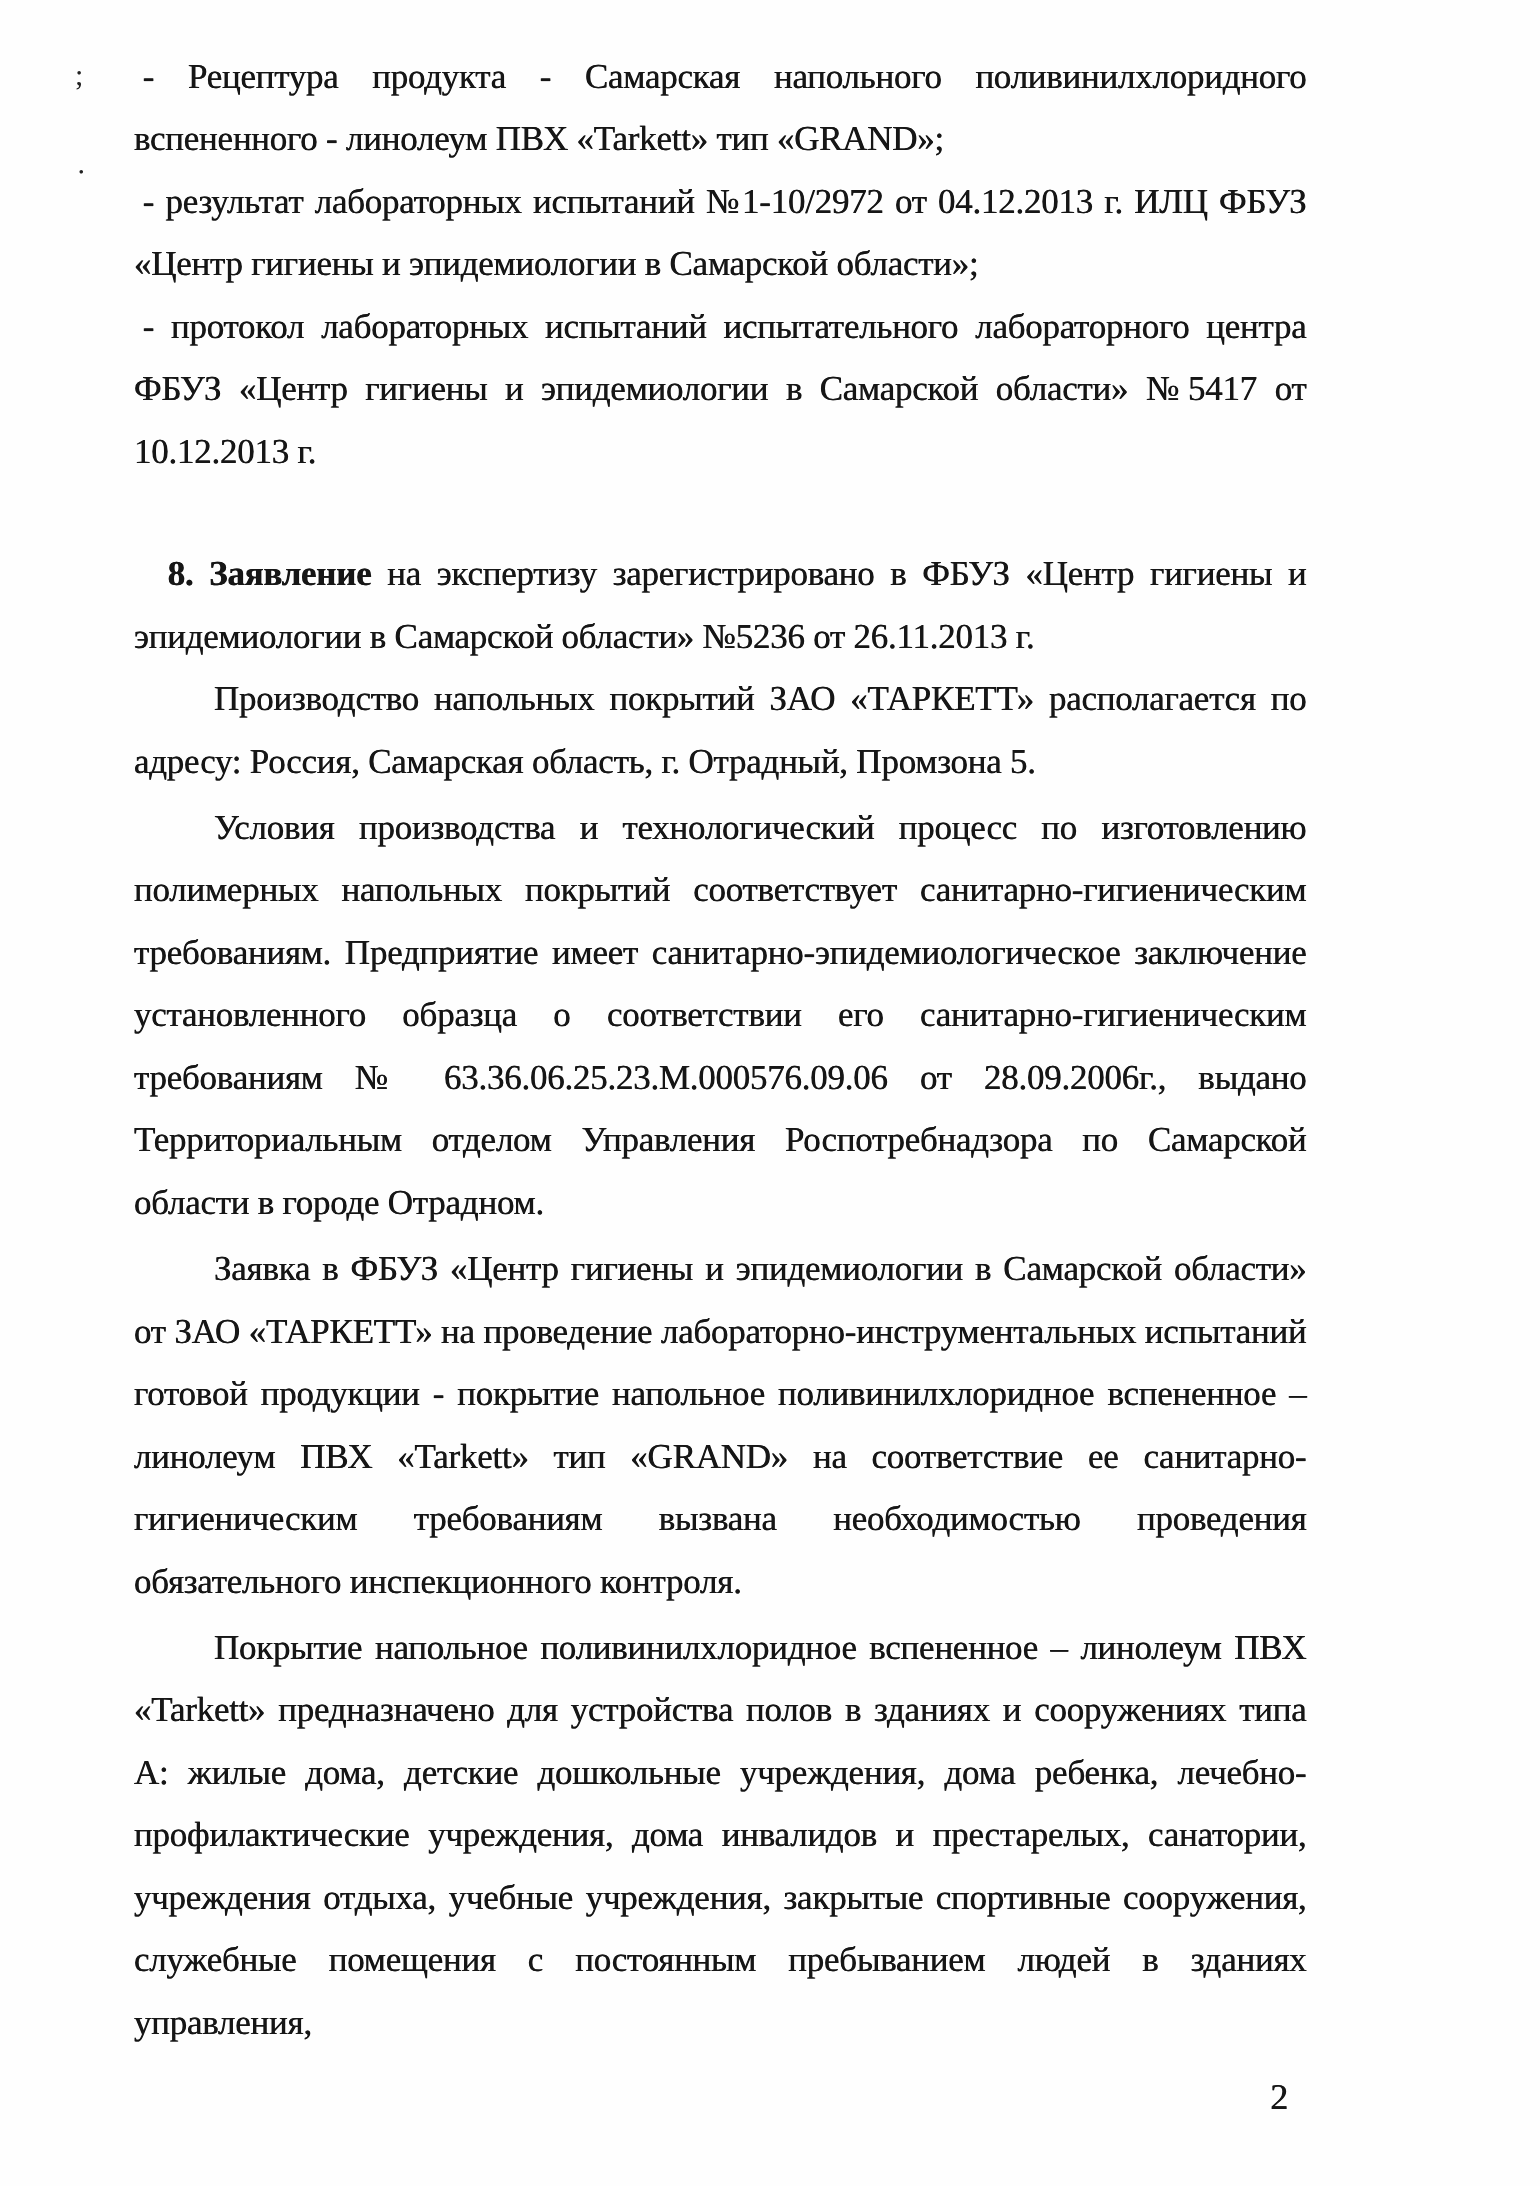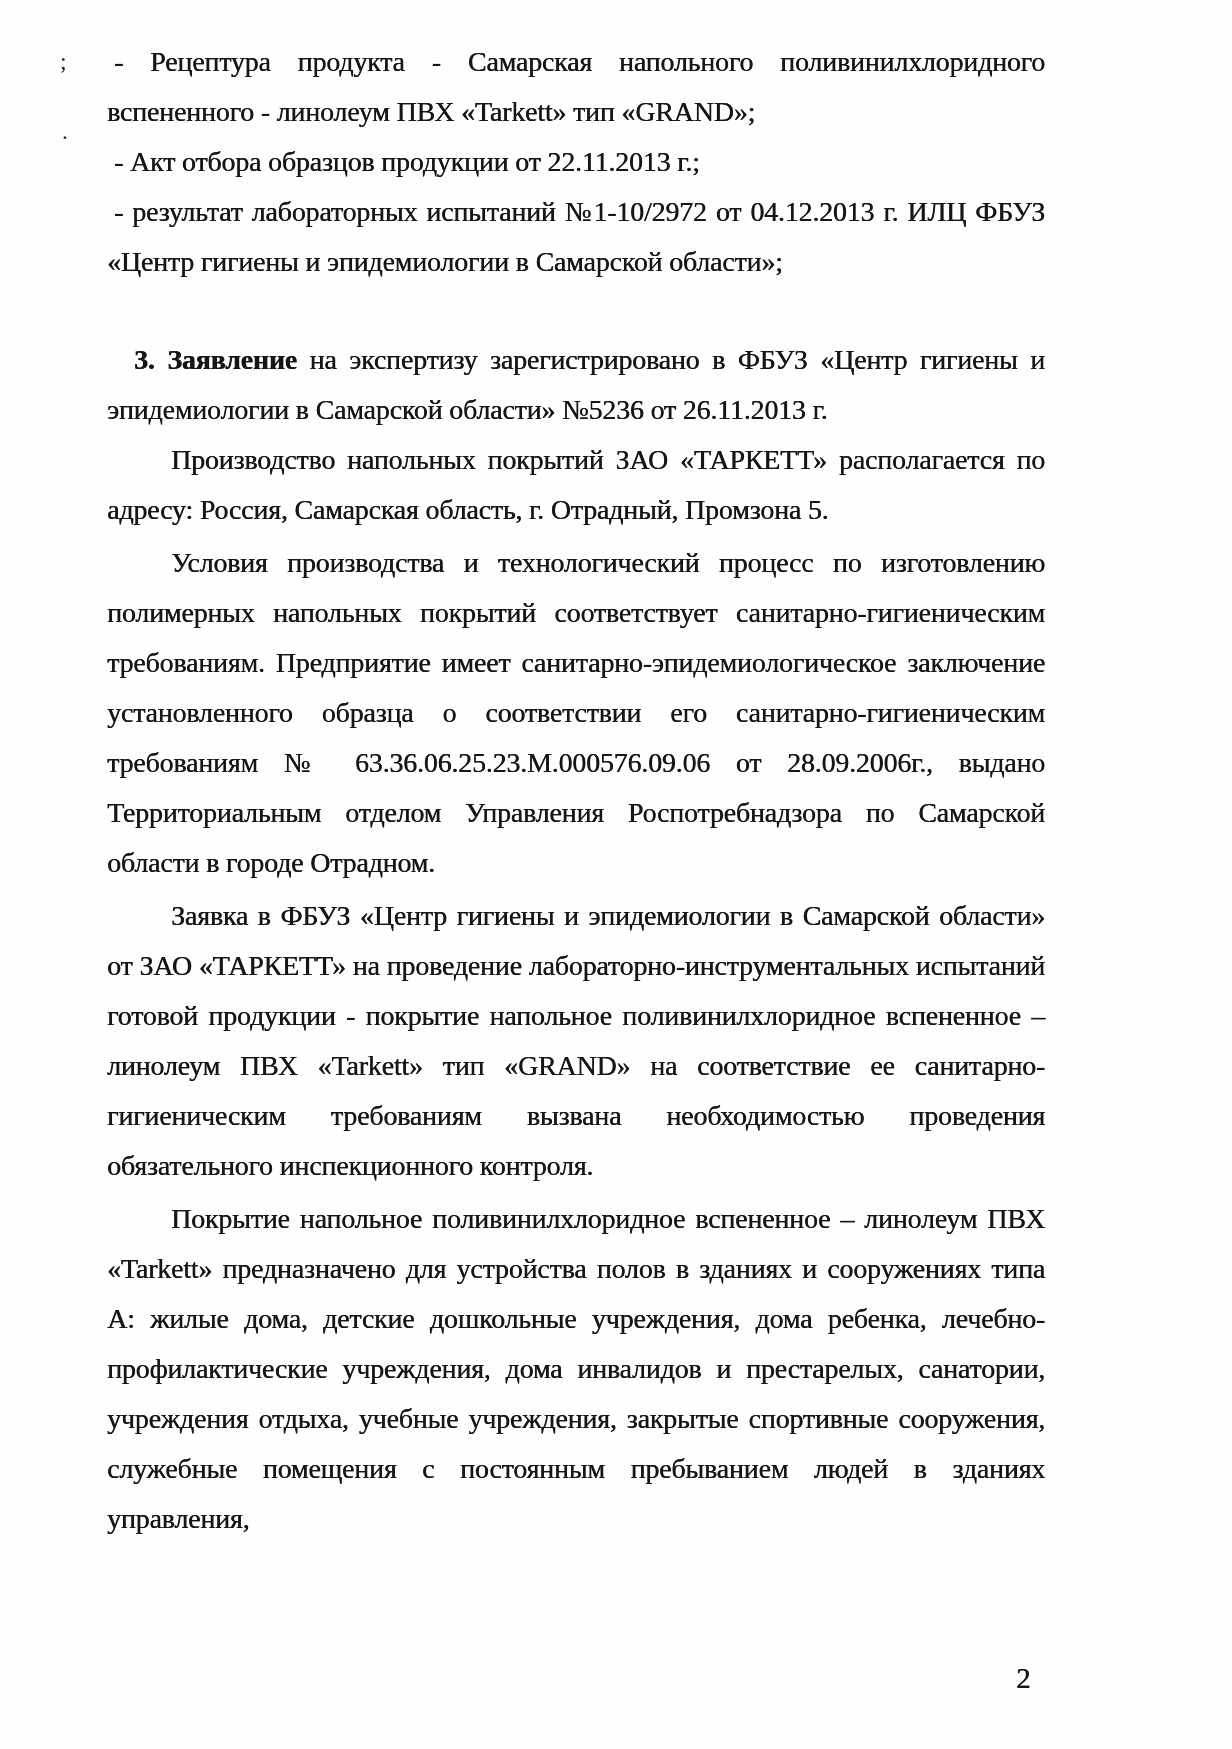--- a/index.html
+++ b/index.html
@@ -78,24 +78,24 @@
 <body>
 
 <div class="page">
 
   <span class="artifact semi">;</span>
   <span class="artifact dot">.</span>
 
   <div class="content">
 
     <p class="bullet">- Рецептура продукта - Самарская напольного поливинилхлоридного  вспененного  - линолеум ПВХ «Tarkett» тип «GRAND»;</p>
-    <p class="bullet">- Акт отбора образцов  продукции от 22.11.2013 г.;</p>
     <p class="bullet">- результат   лабораторных испытаний  №1-10/2972  от 04.12.2013 г.   ИЛЦ ФБУЗ «Центр гигиены и эпидемиологии в Самарской области»;</p>
+    <p class="bullet">- протокол лабораторных испытаний испытательного лабораторного центра  ФБУЗ «Центр гигиены и эпидемиологии в Самарской области» №5417  от 10.12.2013  г.</p>
 
-    <p class="numbered item5"><span class="bold">3. Заявление</span><span> на экспертизу зарегистрировано в ФБУЗ «Центр гигиены и эпидемиологии в Самарской области»  №5236 от 26.11.2013 г.</span></p>
+    <p class="numbered item5"><span class="bold">8. Заявление</span><span> на экспертизу зарегистрировано в ФБУЗ «Центр гигиены и эпидемиологии в Самарской области»  №5236 от 26.11.2013 г.</span></p>
 
 
     <p class="body-par">Производство напольных покрытий ЗАО «ТАРКЕТТ» располагается по адресу: Россия, Самарская область, г. Отрадный, Промзона 5.</p>
     <p class="body-par">Условия производства и технологический процесс по изготовлению полимерных напольных покрытий  соответствует санитарно-гигиеническим требованиям. Предприятие имеет санитарно-эпидемиологическое заключение установленного образца о соответствии его санитарно-гигиеническим требованиям № 63.36.06.25.23.М.000576.09.06 от 28.09.2006г., выдано Территориальным отделом Управления Роспотребнадзора по Самарской области в городе Отрадном.</p>
     <p class="body-par">Заявка в  ФБУЗ «Центр гигиены и эпидемиологии в Самарской области» от ЗАО «ТАРКЕТТ» на проведение лабораторно-инструментальных испытаний готовой продукции  - покрытие  напольное поливинилхлоридное вспененное – линолеум ПВХ «Tarkett» тип «GRAND» на соответствие ее санитарно-гигиеническим требованиям вызвана необходимостью проведения обязательного инспекционного контроля.</p>
     <p class="body-par">Покрытие напольное поливинилхлоридное  вспененное  – линолеум ПВХ «Tarkett» предназначено для  устройства полов  в  зданиях и сооружениях типа А: жилые дома, детские дошкольные учреждения, дома ребенка, лечебно-профилактические учреждения, дома инвалидов и престарелых, санатории, учреждения отдыха, учебные учреждения, закрытые спортивные сооружения, служебные помещения с постоянным пребыванием людей в зданиях управления,</p>
 
   </div>
 
   <div class="page-number">2</div>

